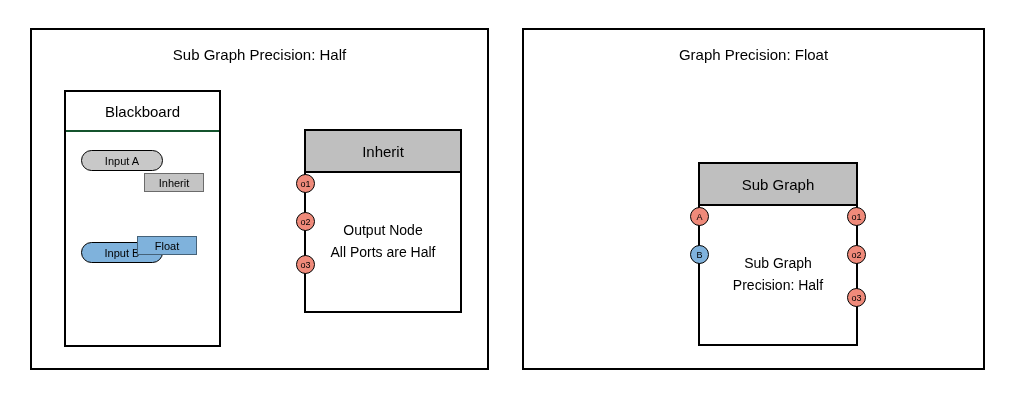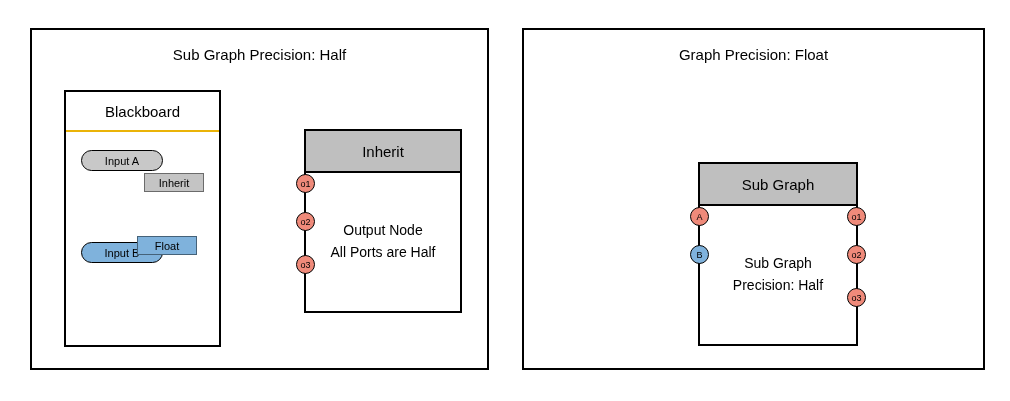--- a/index.html
+++ b/index.html
@@ -24,21 +24,21 @@
     font-size: 15px;
   }
   .blackboard {
     position: absolute;
     border: 2px solid #000;
     background: #fff;
     box-sizing: border-box;
   }
   .blackboard-header {
     height: 38px;
-    border-bottom: 2px solid #eab308;
+    border-bottom: 2px solid #14532d;
     display: flex; align-items: center; justify-content: center;
     font-size: 15px;
   }
   .pill {
     position: absolute;
     width: 82px; height: 21px;
     border: 1.5px solid #000;
     border-radius: 11px;
     box-sizing: border-box;
     display: flex; align-items: center; justify-content: center;

